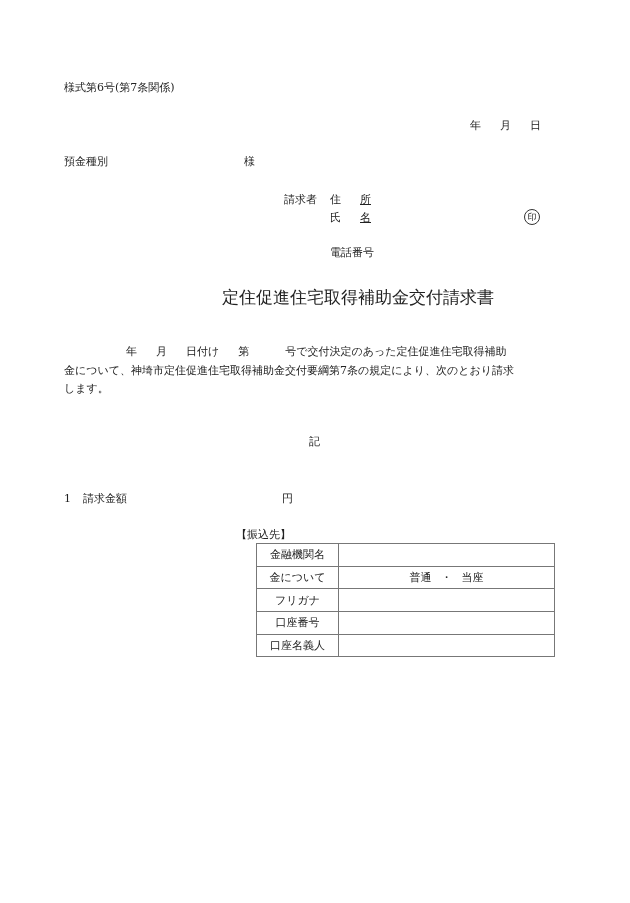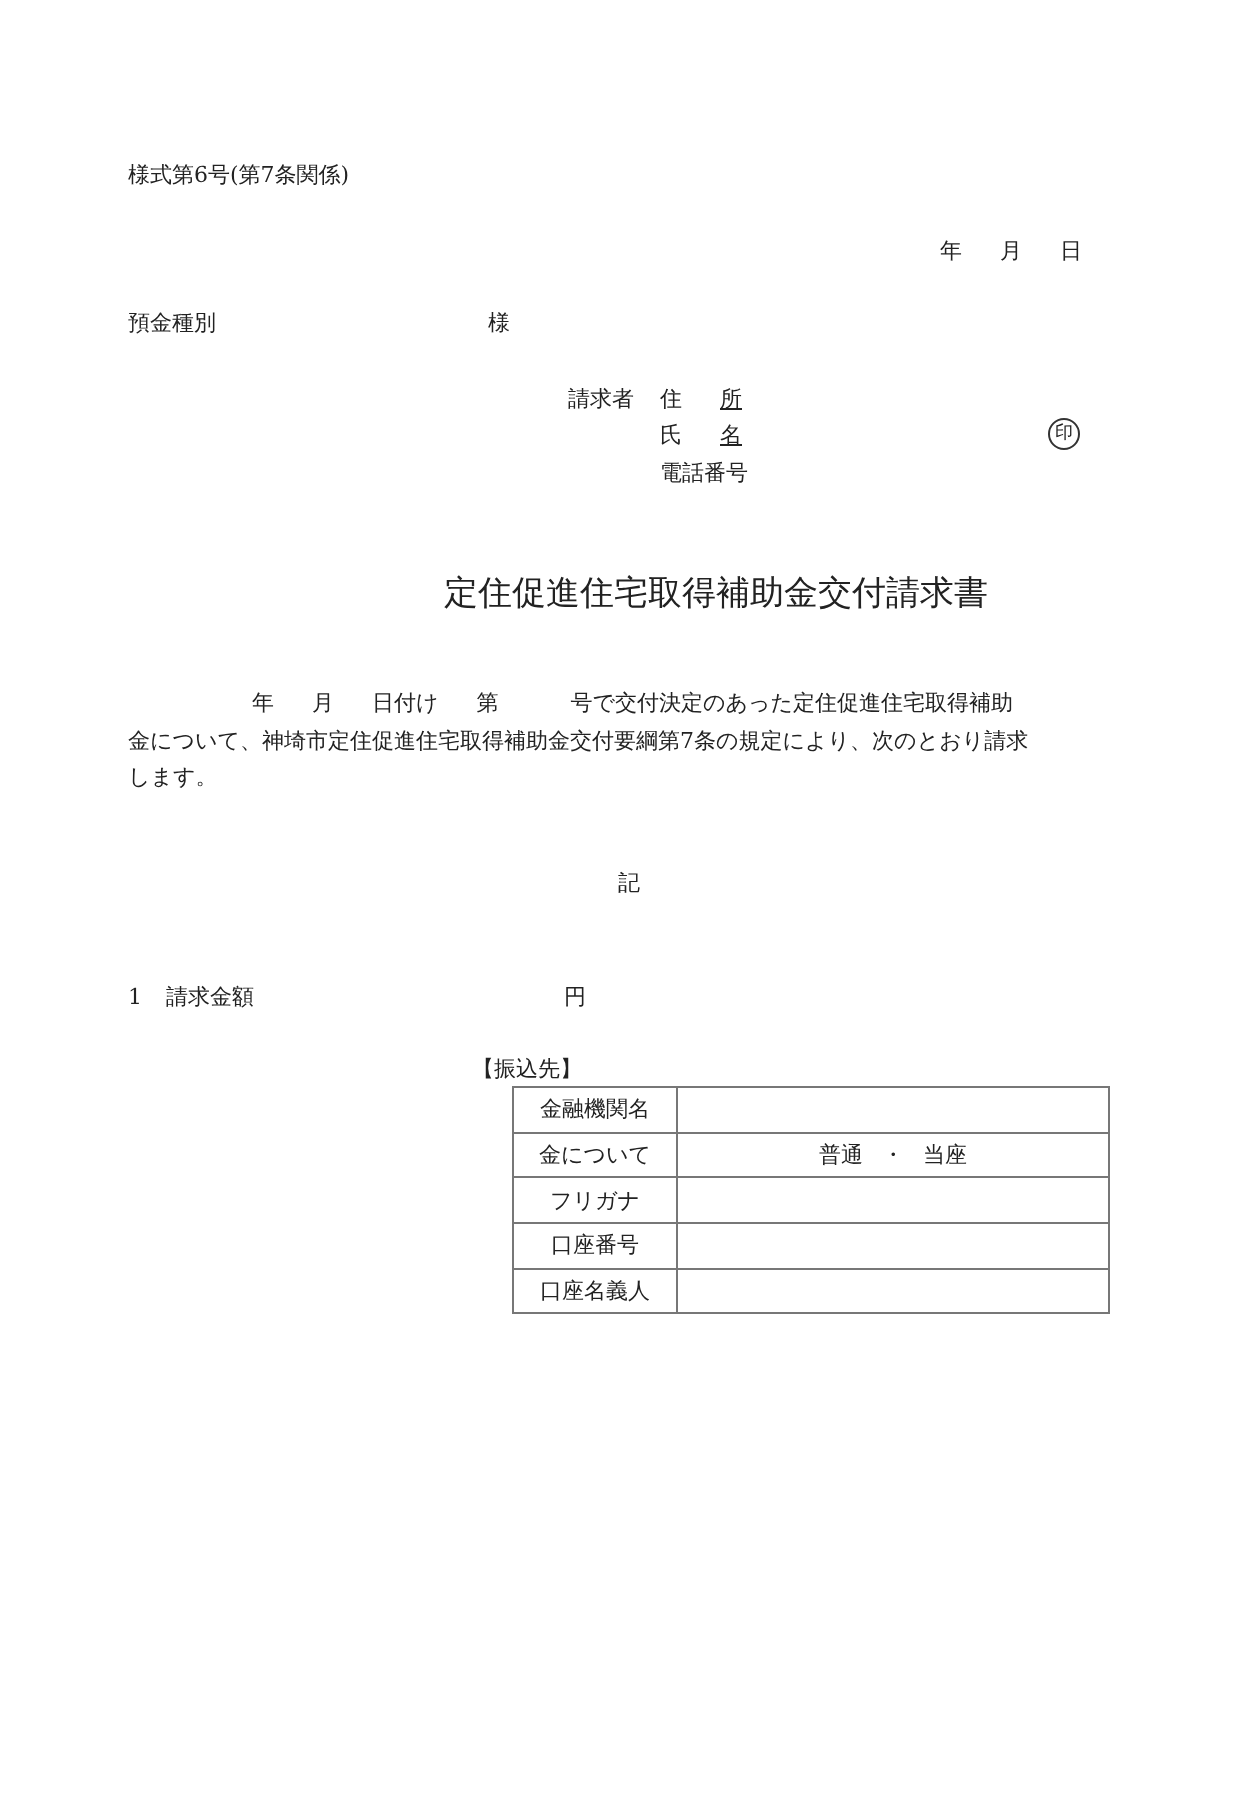--- a/index.html
+++ b/index.html
@@ -21,21 +21,21 @@
     .form-number { left: 64px; top: 82px; }
     .date-line { left: 470px; top: 120px; }
     .date-line span { display: inline-block; }
     .date-line .gap { width: 19px; }
     .addressee { left: 64px; top: 156px; }
     .addressee .sama { position: absolute; left: 180px; top: 0; }
     .claimant-label { left: 284px; top: 194px; }
     .field-label { left: 330px; }
     .f-address { top: 194px; }
     .f-name { top: 212px; }
-    .f-phone { top: 231px; }
+    .f-phone { top: 248px; font-family: Liberation Mono, monospace; }
     .spaced2 { letter-spacing: 0; text-decoration: underline; }
     .spaced2 .c1 { display: inline-block; width: 30px; }
     .seal {
       left: 524px; top: 209px;
       width: 14px; height: 14px;
       border: 1px solid #333;
       border-radius: 50%;
       font-size: 9px;
       text-align: center;
       line-height: 14px;

